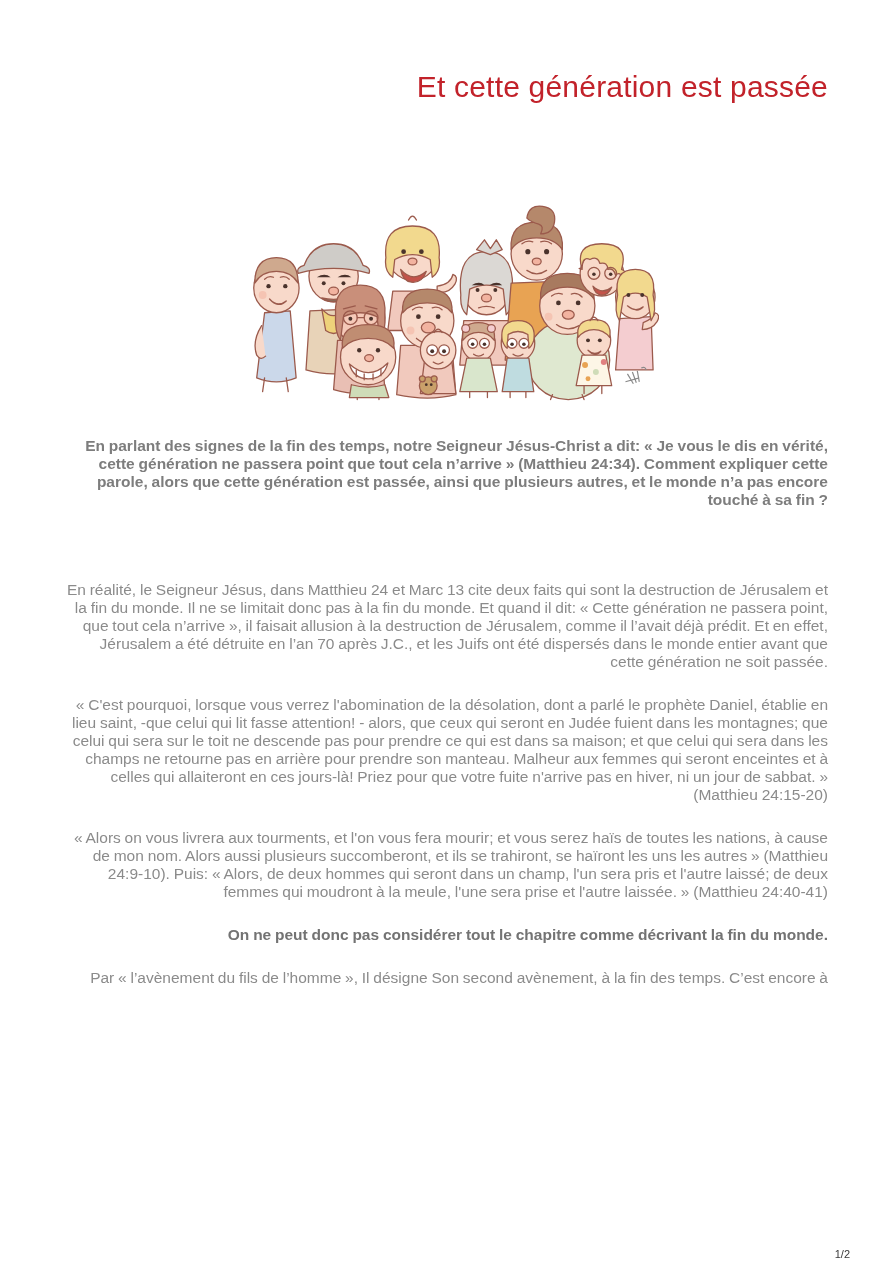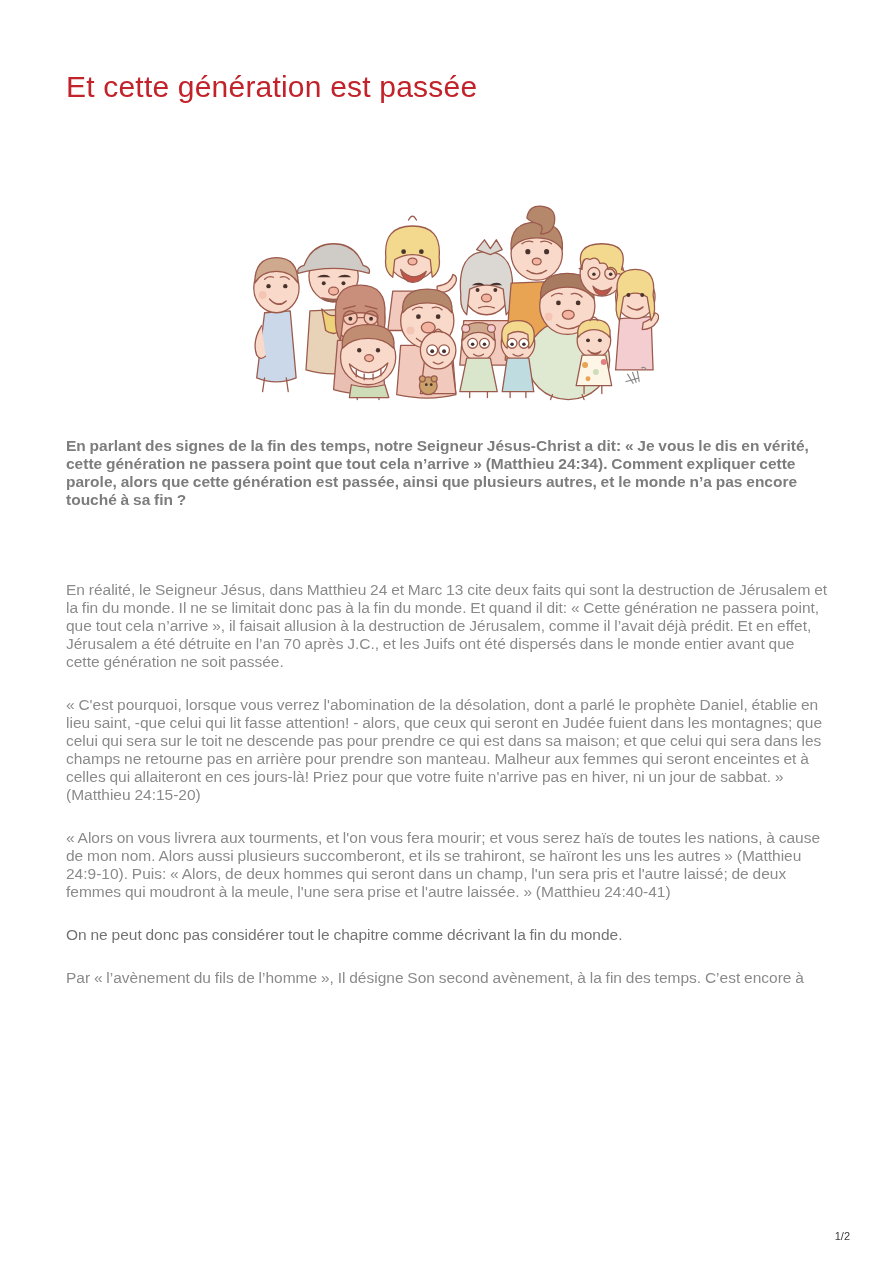--- a/index.html
+++ b/index.html
@@ -3,20 +3,21 @@
 <meta charset="utf-8">
 <style>
   html, body { margin: 0; padding: 0; background: #ffffff; }
   .page {
     position: relative;
     width: 894px;
     height: 1264px;
     background: #ffffff;
     overflow: hidden;
     font-family: "Liberation Sans", sans-serif;
+    text-align: right;
   }
   .content { padding: 0 66px; }
   .title {
     margin: 70px 0 0 0;
     font-size: 30px;
     font-weight: 400;
     line-height: 1.15;
     color: #c2222a;
     letter-spacing: 0.2px;
   }
@@ -33,27 +34,27 @@
     margin: 25px 0 0 0;
     word-spacing: -0.5px;
   }
   p.lead {
     margin-top: 36px;
     font-weight: 700;
     color: #7d7d7d;
   }
   p.after-lead { margin-top: 72px; }
   p.bold-line {
-    font-weight: 400;
+    font-weight: 700;
     color: #737373;
   }
   .page-indicator {
     position: absolute;
     right: 44px;
-    bottom: 22px;
+    bottom: 4px;
     font-size: 11px;
     color: #3a3a3a;
   }
   
   .ln { stroke: #9b5a4c; stroke-width: 1.3; stroke-linecap: round; stroke-linejoin: round; }
   .nf { fill: none; }
 </style>
 </head>
 <body>
 

